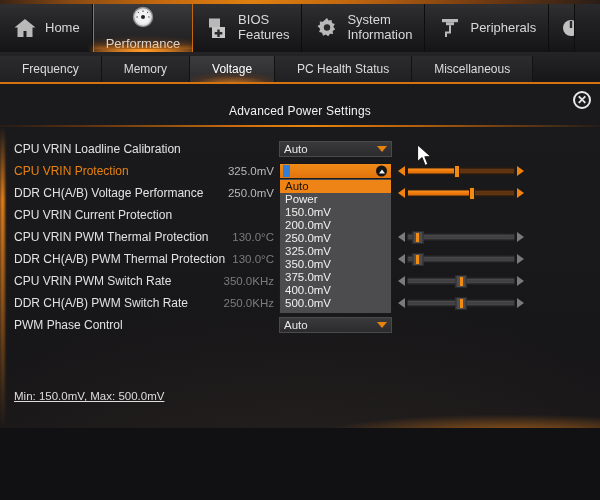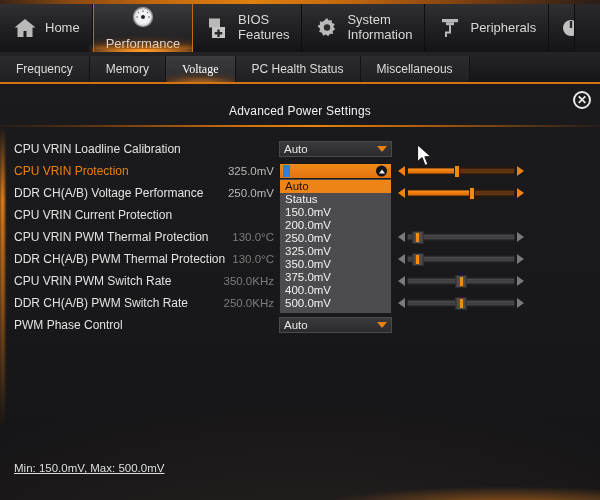--- a/index.html
+++ b/index.html
@@ -3,21 +3,21 @@
 <meta charset="utf-8">
 <style>
   * { box-sizing: border-box; margin: 0; padding: 0; }
   html, body {
     width: 600px; height: 500px;
     background: #111113;
     font-family: "Liberation Sans", sans-serif;
     overflow: hidden;
   }
   #app {
-    position: relative; width: 600px; height: 500px;
+    position: relative; width: 600px; height: 428px;
     background:
       radial-gradient(ellipse 700px 300px at 50% 120%, #2a2422 0%, rgba(26,24,23,0) 70%),
       linear-gradient(180deg, #1b1b1d 0%, #19181a 55%, #151416 100%);
   }
 
   
   .top-strip {
     position: absolute; top: 0; left: 0; width: 600px; height: 4px;
     background: linear-gradient(90deg, #3a2415 0%, #8a4a12 12%, #c2670f 26%,
                 #e0800f 42%, #c2670f 58%, #7b3f11 78%, #2a1d17 100%);
@@ -58,30 +58,29 @@
   
   .subbar {
     position: absolute; top: 52px; left: 0; width: 600px; height: 32px;
     background: linear-gradient(180deg, #242426 0%, #1c1b1d 60%, #161517 100%);
     border-bottom: 2px solid #d4730f;
     display: flex; align-items: flex-end;
   }
   .subtab {
     position: relative;
     height: 26px; display: flex; align-items: center;
-    padding: 0 16px; color: #dcdcdc; font-size: 12px;
+    padding: 0 22px; color: #dcdcdc; font-size: 12px;
     background: linear-gradient(180deg, #2c2c2e 0%, #202022 100%);
     border-right: 1px solid #121213;
   }
   .subtab.active {
     color: #ffffff;
     background:
       radial-gradient(ellipse 70px 18px at 50% 118%, rgba(255,145,30,.9) 0%, rgba(160,75,10,.2) 60%, rgba(0,0,0,0) 85%),
       linear-gradient(180deg, #3c3b3d 0%, #2b2a2c 100%);
-    font-family: Liberation Serif, serif;
   }
 
   
   .panel-title {
     position: absolute; top: 96px; left: 0; width: 600px; height: 30px;
     display: flex; align-items: center; justify-content: center;
     color: #f2f2f2; font-size: 12px; letter-spacing: .2px;
   }
   .title-rule {
     position: absolute; top: 125px; left: 0; width: 600px; height: 2px;
@@ -433,21 +432,21 @@
       <div class="combo">
         <span>Auto</span>
         <i class="caret"></i>
       </div>
     </div>
 
   </div>
 
   <div class="dropdown">
     <div class="opt sel">Auto</div>
-    <div class="opt">Status</div>
+    <div class="opt">Power</div>
     <div class="opt">150.0mV</div>
     <div class="opt">200.0mV</div>
     <div class="opt">250.0mV</div>
     <div class="opt">325.0mV</div>
     <div class="opt">350.0mV</div>
     <div class="opt">375.0mV</div>
     <div class="opt">400.0mV</div>
     <div class="opt">500.0mV</div>
   </div>
 

